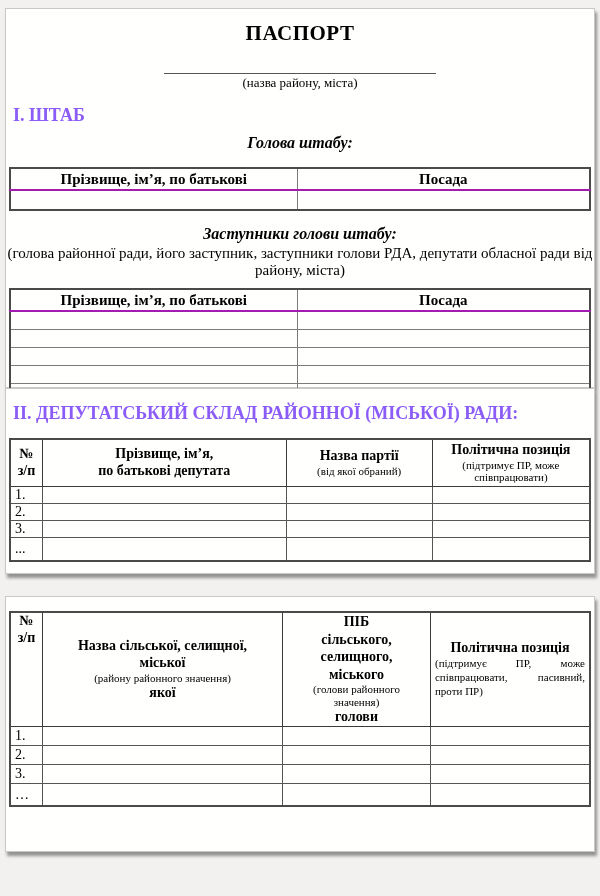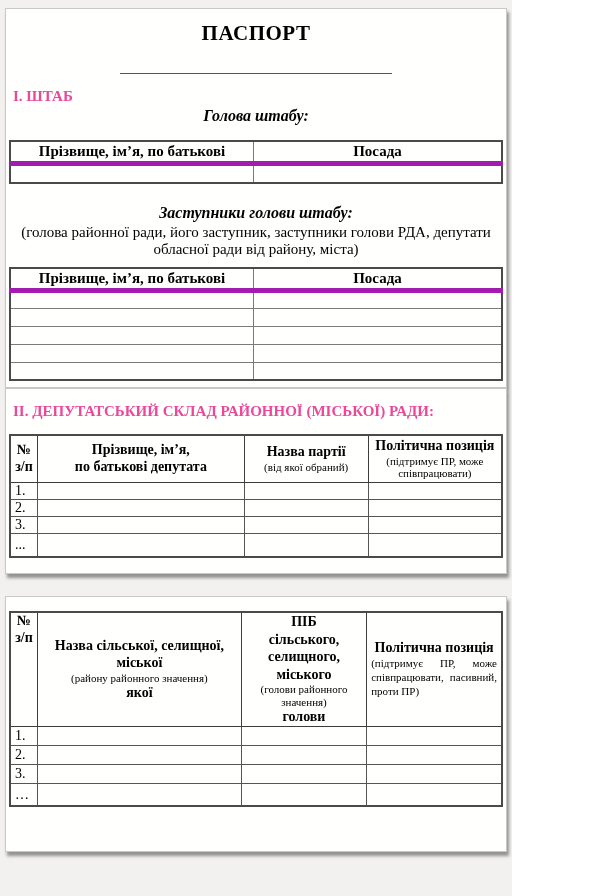--- a/index.html
+++ b/index.html
@@ -1,18 +1,18 @@
 <!DOCTYPE html>
 <html><head>
 <meta charset="utf-8">
 <style>
   html, body { margin: 0; padding: 0; }
   .canvas {
     position: relative;
-    width: 512px;
+    width: 600px;
     height: 896px;
     overflow: hidden;
     background: #f2f1ef;
     font-family: "Liberation Serif", serif;
     color: #000;
   }
   .page {
     margin: 0 5px;
     background: #fffffe;
     border: 1px solid #c9c8c6;
@@ -35,33 +35,33 @@
     height: 0;
     border-bottom: 1px solid #555;
     margin: 27px auto 0 auto;
   }
   .name-caption {
     text-align: center;
     font-size: 13px;
     margin-top: 1px;
   }
   .section-heading {
-    color: #ec4899;
-    font-weight: bold;
-    font-size: 15px;
+    color: #8b5cf6;
+    font-weight: bold;
+    font-size: 18px;
     margin: 14px 0 0 7px;
   }
   .sub-heading {
     text-align: center;
     font-weight: bold;
     font-style: italic;
     font-size: 16px;
-    margin-top: 2px;
-  }
-  .sub-heading.deputies { margin-top: 20px; }
+    margin-top: 8px;
+  }
+  .sub-heading.deputies { margin-top: 14px; }
   .small-note {
     text-align: center;
     font-size: 15px;
     margin-top: 2px;
   }
 
   table {
     border-collapse: collapse;
     width: calc(100% - 6px);
     margin: 0 3px;
@@ -69,21 +69,21 @@
   }
   .t1 { margin-top: 15px; }
   .t2 { margin-top: 9px; }
   th, td {
     border: 1px solid #6e6e6e;
     padding: 0 3px;
     box-sizing: border-box;
   }
   .t1 th, .t2 th, .t1 td, .t2 td { border-color: #7a7a7a; }
   .t1, .t2, .t3, .t4 { border: 2px solid #4a4a4a; }
-  .t1 th, .t2 th { border-bottom: 5px solid #a21caf; }
+  .t1 th, .t2 th { border-bottom: 2px solid #a21caf; }
   .t3 th, .t4 th { border: 1px solid #3c3c3c; }
   .t3, .t4 { margin-top: 14px; }
 
   .t1 th, .t2 th {
     font-size: 15px;
     font-weight: bold;
     text-align: center;
     height: 22px;
   }
   .t1 td { height: 20px; }
@@ -128,20 +128,21 @@
   col.c-half  { width: 49.5%; }
 </style>
 </head>
 <body>
 
 <div class="canvas">
 
   <div class="page page-1">
     <div class="doc-title">ПАСПОРТ</div>
     <div class="name-line"></div>
+    <div class="name-caption">(назва району, міста)</div>
 
     <div class="section-heading">І. ШТАБ</div>
     <div class="sub-heading">Голова штабу:</div>
 
     <table class="t1">
       <colgroup>
           <col class="c-half">
           <col>
         </colgroup>
       <tbody>

